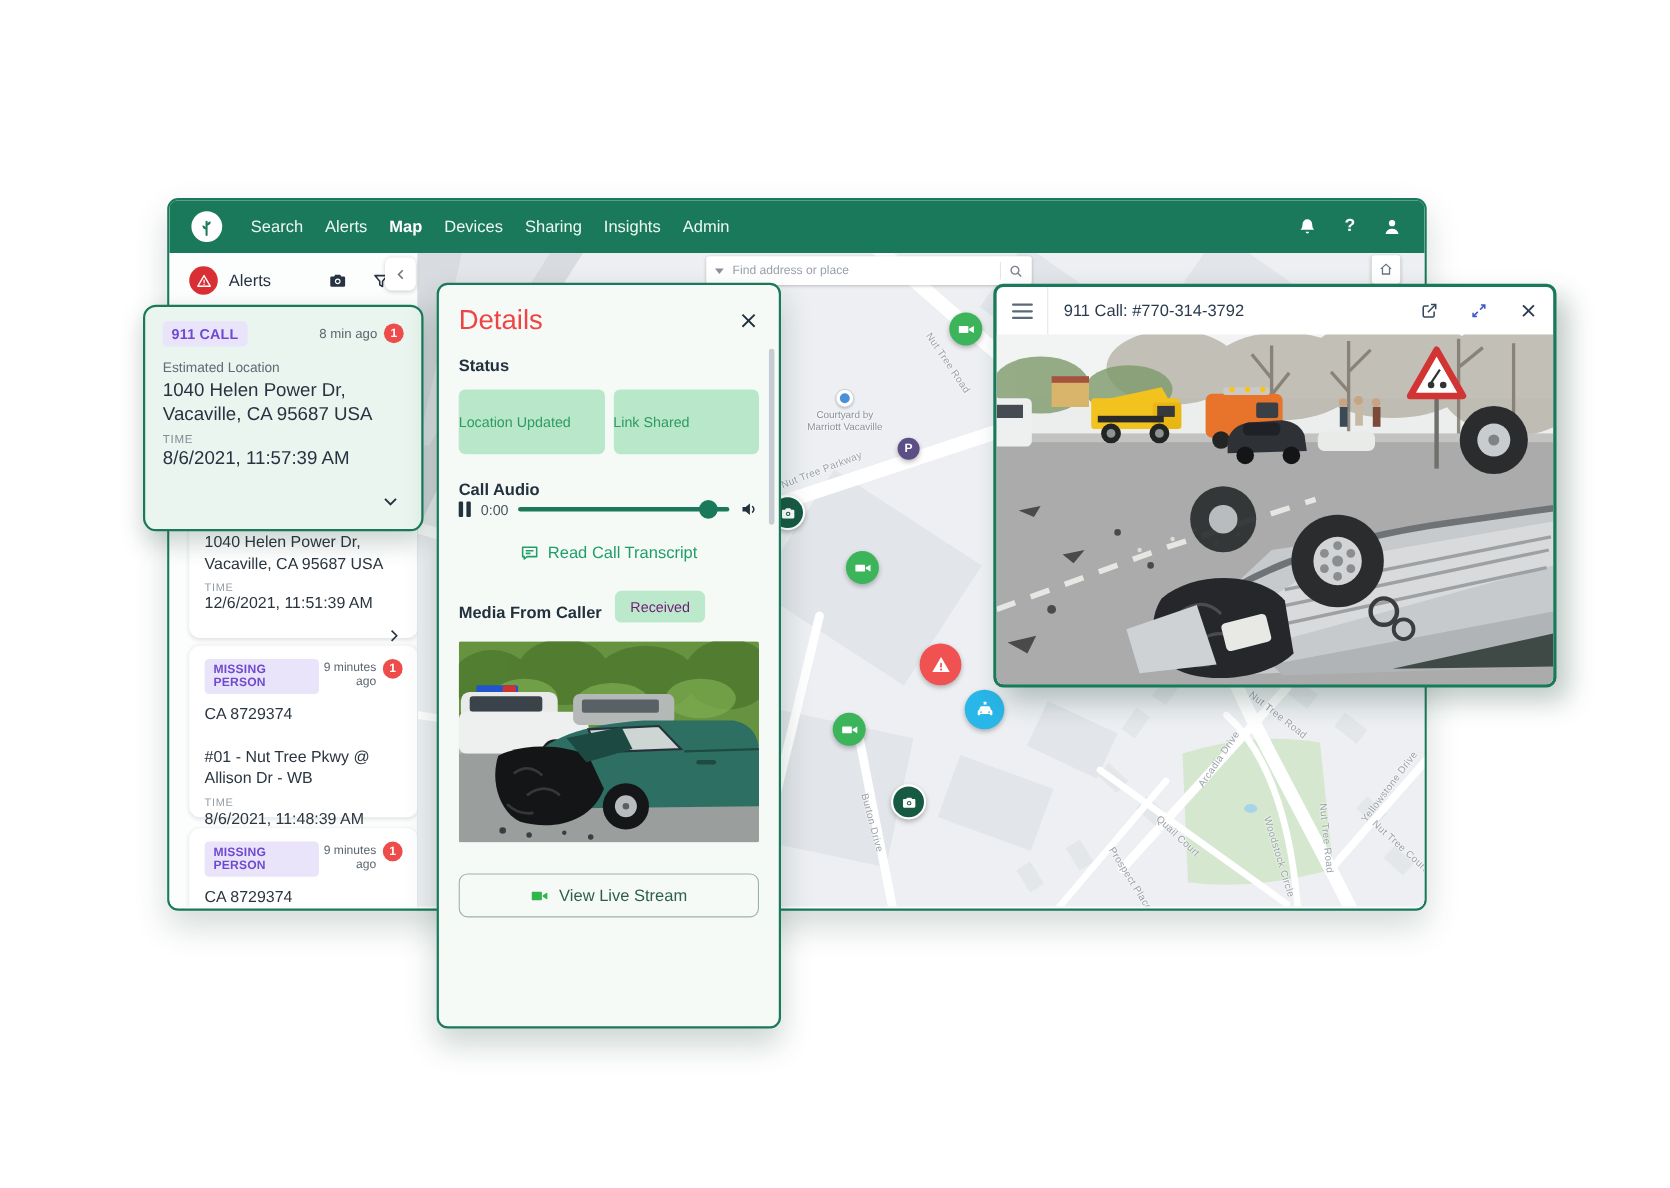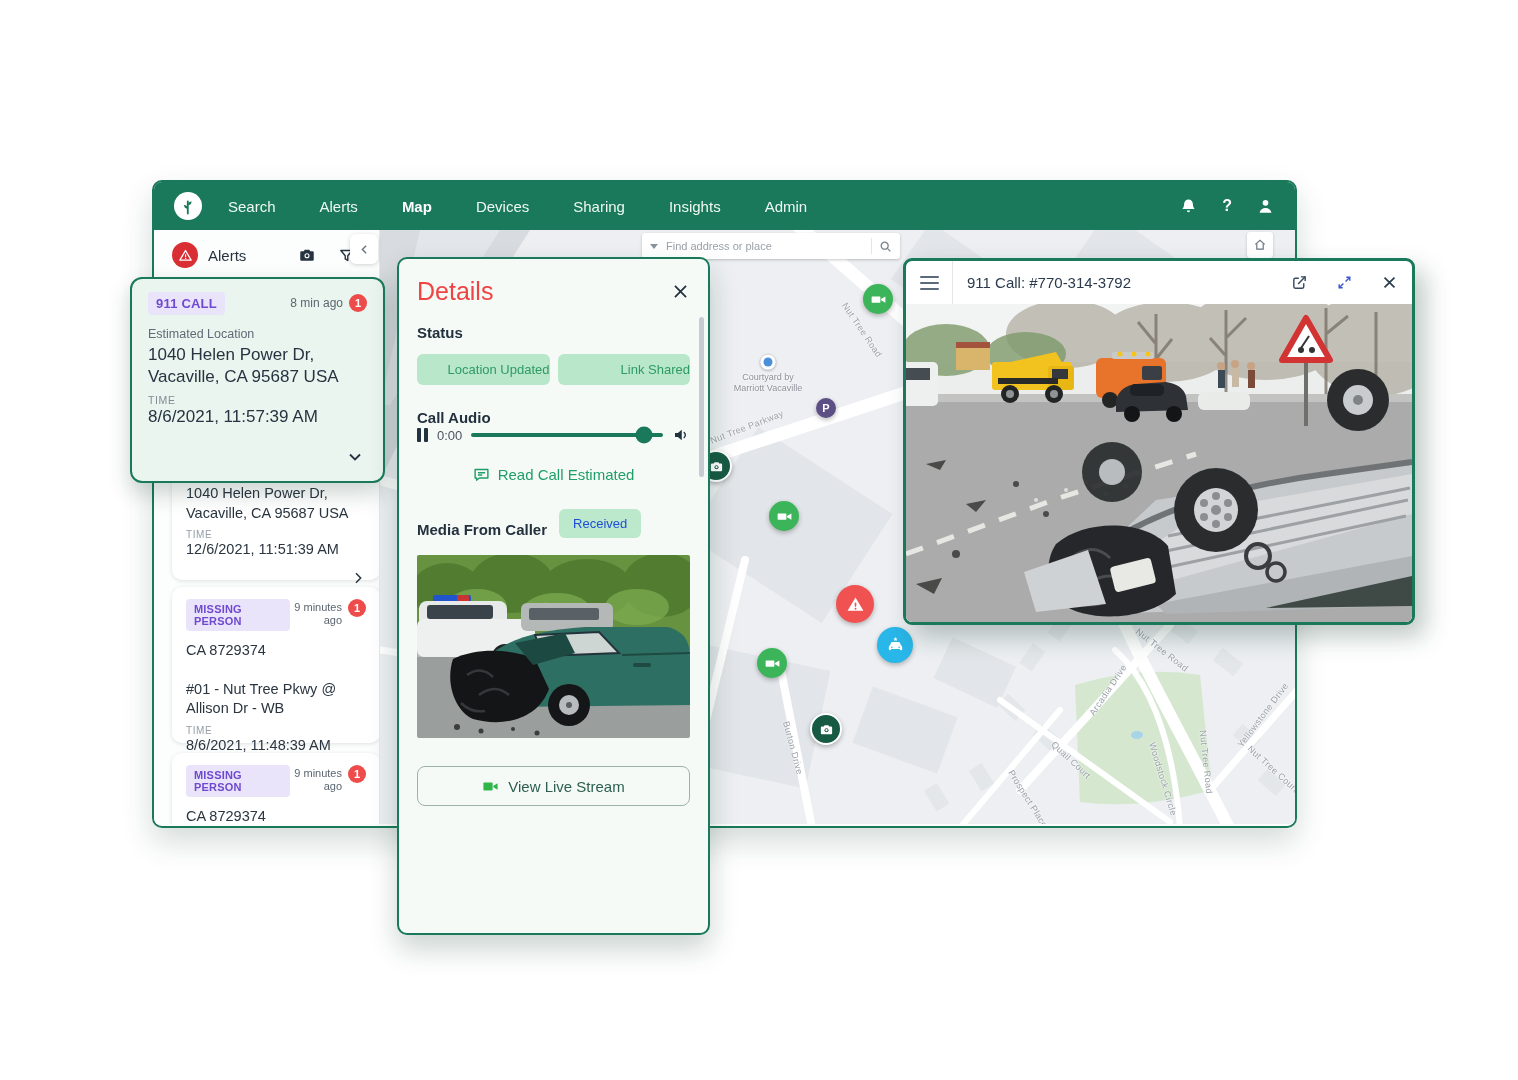--- a/index.html
+++ b/index.html
@@ -5,21 +5,21 @@
   * { margin:0; padding:0; box-sizing:border-box; }
   html,body { width:1518px; height:1080px; background:#ffffff; font-family:"Liberation Sans", sans-serif; overflow:hidden; }
   .stage { position:relative; width:1518px; height:1080px; }
 
   
   .app-window { position:absolute; left:152px; top:180px; width:1145px; height:648px;
     background:#fbfcfc; border:2px solid #19795a; border-radius:10px; overflow:hidden; z-index:1;
     box-shadow:0 14px 30px rgba(20,60,45,.18); }
   .nav { height:48px; background:#19795a; display:flex; align-items:center; padding:0 20px; }
   .logo { width:28px; height:28px; background:#ffffff; border-radius:50%; display:flex; align-items:center; justify-content:center; margin-right:26px; }
-  .nav-items { display:flex; list-style:none; gap:44px; }
+  .nav-items { display:flex; list-style:none; gap:20px; }
   .nav-items li { color:#eef8f2; font-size:15px; cursor:pointer; white-space:nowrap; }
   .nav-items li.active { font-weight:bold; color:#ffffff; }
   .nav-right { margin-left:auto; display:flex; align-items:center; gap:24px; }
   .nav-right .nicon { display:flex; align-items:center; justify-content:center; cursor:pointer; color:#fff; font-size:16px; font-weight:bold; }
 
   .app-body { position:relative; height:594px; }
 
   
   .map { position:absolute; left:226px; top:0; right:0; bottom:0; background:#edeff2; overflow:hidden; }
   .map svg.basemap { position:absolute; left:0; top:0; }
@@ -30,21 +30,21 @@
   .marker-video  { width:30px; height:30px; background:#3cb55a; }
   .marker-camera { width:32px; height:32px; background:#175a43; border:2px solid #fff; }
   .marker-alert  { width:38px; height:38px; background:#f05252; }
   .marker-car    { width:36px; height:36px; background:#29b6e8; }
   .marker-p      { width:20px; height:20px; background:#5b4f86; color:#fff; font-size:11px; font-weight:bold; }
   .marker-hotel  { width:17px; height:17px; background:#ffffff; border:1px solid #d3d7db; box-shadow:0 1px 2px rgba(0,0,0,.2); }
   .marker-hotel .dot { width:9px; height:9px; border-radius:50%; background:#4a90d9; }
   .poi-label { position:absolute; transform:translate(-50%,0); width:76px; text-align:center; font-size:9px; color:#8b8f98;
     line-height:1.2; text-shadow:0 0 2px #fff,0 0 2px #fff; }
 
-  .map-search { position:absolute; left:262px; top:3px; width:258px; height:26px; background:#ffffff; border-radius:3px;
+  .map-search { position:absolute; left:262px; top:3px; width:296px; height:26px; background:#ffffff; border-radius:3px;
     box-shadow:0 1px 3px rgba(0,0,0,.22); display:flex; align-items:center; z-index:4; }
   .map-search .caret { width:0;height:0;border-left:4px solid transparent;border-right:4px solid transparent;border-top:5px solid #8a929b; margin:0 8px; }
   .map-search input { flex:1; border:none; outline:none; font-size:11px; color:#444; font-family:"Liberation Sans",sans-serif; background:transparent; }
   .map-search input::placeholder { color:#9aa1a9; }
   .map-search .sdiv { width:1px; height:16px; background:#e3e6e9; margin-right:7px; }
   .home-btn { position:absolute; right:22px; top:2px; width:26px; height:26px; background:#fff; border-radius:3px;
     box-shadow:0 1px 3px rgba(0,0,0,.22); display:flex; align-items:center; justify-content:center; cursor:pointer; z-index:4; }
 
   
   .sidebar { position:absolute; left:0; top:0; width:226px; height:100%; background:#fcfdfd; border-right:1px solid #e4e8ea; overflow:hidden; }
@@ -80,32 +80,32 @@
 
   
   .details { position:absolute; left:397px; top:257px; width:313px; height:678px; background:#f6faf7;
     border:2px solid #19795a; border-radius:10px; z-index:30; padding:18px 18px 20px 18px;
     box-shadow:0 14px 28px rgba(20,60,45,.22); }
   .details-head { display:flex; align-items:center; justify-content:space-between; }
   .details-title { font-size:25px; color:#ef4444; font-weight:500; }
   .close-btn { cursor:pointer; display:flex; }
   .section-h { font-size:15px; font-weight:bold; color:#22313d; margin-top:18px; }
   .badge-row { display:flex; gap:8px; margin-top:13px; }
-  .badge-green { flex:1; background:#b9e7c9; color:#2e9b63; font-size:13px; text-align:right; padding:8px 0; border-radius:6px; }
+  .badge-green { flex:1; background:#b9e7c9; color:#2e9b63; font-size:13px; text-align:left; padding:22px 0; border-radius:6px; }
   .btn-outline { width:100%; margin-top:11px; height:40px; border:1px solid #9db3aa; border-radius:8px; background:transparent;
     color:#2c5f50; font-size:15px; font-family:"Liberation Sans",sans-serif; display:flex; align-items:center; justify-content:center; gap:9px; cursor:pointer; }
   .audio-row { display:flex; align-items:center; gap:9px; }
   .pause { display:flex; gap:3px; cursor:pointer; }
   .pause i { display:block; width:4px; height:14px; background:#22323e; border-radius:1px; }
   .audio-time { font-size:13px; color:#4a5560; }
   .audio-track { position:relative; flex:1; height:4px; background:#19795a; border-radius:2px; cursor:pointer; }
   .audio-thumb { position:absolute; top:50%; width:17px; height:17px; background:#19795a; border-radius:50%; transform:translate(-50%,-50%); }
   .transcript-link { display:flex; align-items:center; justify-content:center; gap:8px; color:#1f9e68; font-size:15px; margin-top:22px; cursor:pointer; }
   .media-row { display:flex; align-items:center; gap:12px; margin-top:26px; }
-  .badge-received { background:#bce9cc; color:#1d4ed8; font-size:13px; padding:7px 14px; border-radius:6px; }
+  .badge-received { background:#bce9cc; color:#701a75; font-size:13px; padding:7px 14px; border-radius:6px; }
   .media-img { margin-top:17px; width:100%; height:183px; border-radius:2px; overflow:hidden; cursor:pointer; display:block; }
   .details .btn-live { margin-top:28px; }
   .dscroll { position:absolute; right:4px; top:58px; width:5px; height:160px; background:#c6ccd1; border-radius:3px; cursor:pointer; }
 
   
   .popup { position:absolute; left:903px; top:258px; width:512px; height:367px; background:#ffffff;
     border:3px solid #19795a; border-radius:9px; z-index:40; box-shadow:10px 12px 24px rgba(20,60,45,.28); overflow:hidden; }
   .popup-head { height:43px; display:flex; align-items:center; padding:0 14px; }
   .hamb { display:flex; flex-direction:column; gap:4px; cursor:pointer; padding-right:13px; }
   .hamb i { display:block; width:19px; height:2px; background:#5a6a7a; border-radius:1px; }
@@ -426,21 +426,21 @@
       </span>
     </div>
 
     <div class="transcript-link">
       <span style="display:flex">
         <svg width="17" height="17" viewBox="0 0 24 24" fill="none" stroke="#1f9e68" stroke-width="2" stroke-linejoin="round">
             <path d="M3 5h18v12H9l-4 3v-3H3z"></path>
             <path d="M7 9.5h10M7 12.8h6"></path>
           </svg>
       </span>
-      <span>Read Call Estimated</span>
+      <span>Read Call Transcript</span>
     </div>
 
     <div class="media-row">
       <span class="section-h" style="margin-top:12px">Media From Caller</span>
       <span class="badge-received">Received</span>
     </div>
 
     <span class="media-img">
       <svg width="273" height="183" viewBox="0 0 273 183">
         <rect width="273" height="96" fill="#67923f"></rect>

